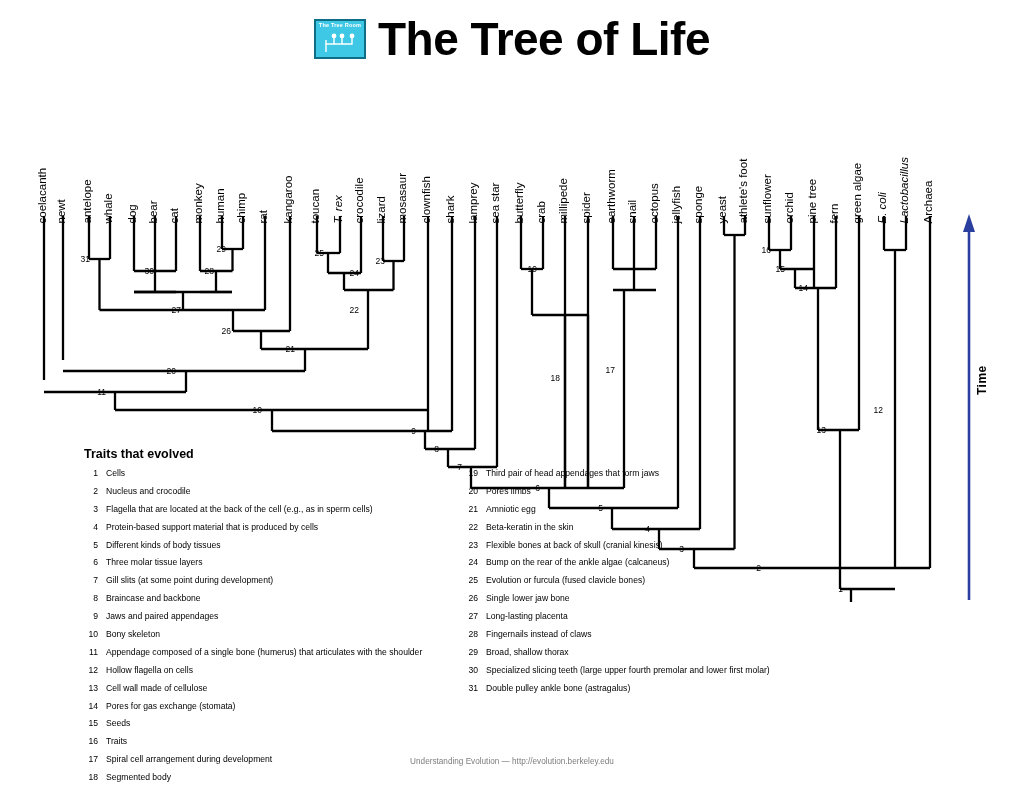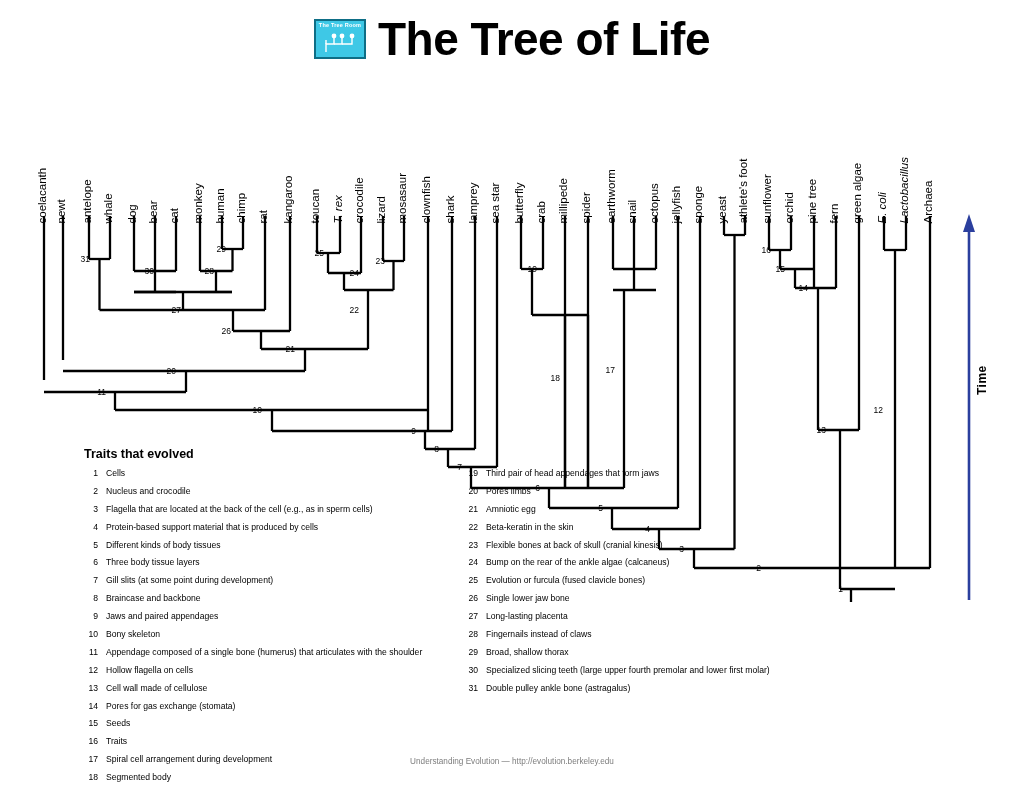--- a/index.html
+++ b/index.html
@@ -435,21 +435,21 @@
         <div class="trait">
           <div class="num">4</div>
           <div class="txt">Protein-based support material that is produced by cells</div>
         </div>
         <div class="trait">
           <div class="num">5</div>
           <div class="txt">Different kinds of body tissues</div>
         </div>
         <div class="trait">
           <div class="num">6</div>
-          <div class="txt">Three body tissue layers</div>
+          <div class="txt">Three molar tissue layers</div>
         </div>
         <div class="trait">
           <div class="num">7</div>
           <div class="txt">Gill slits (at some point during development)</div>
         </div>
         <div class="trait">
           <div class="num">8</div>
           <div class="txt">Braincase and backbone</div>
         </div>
         <div class="trait">

